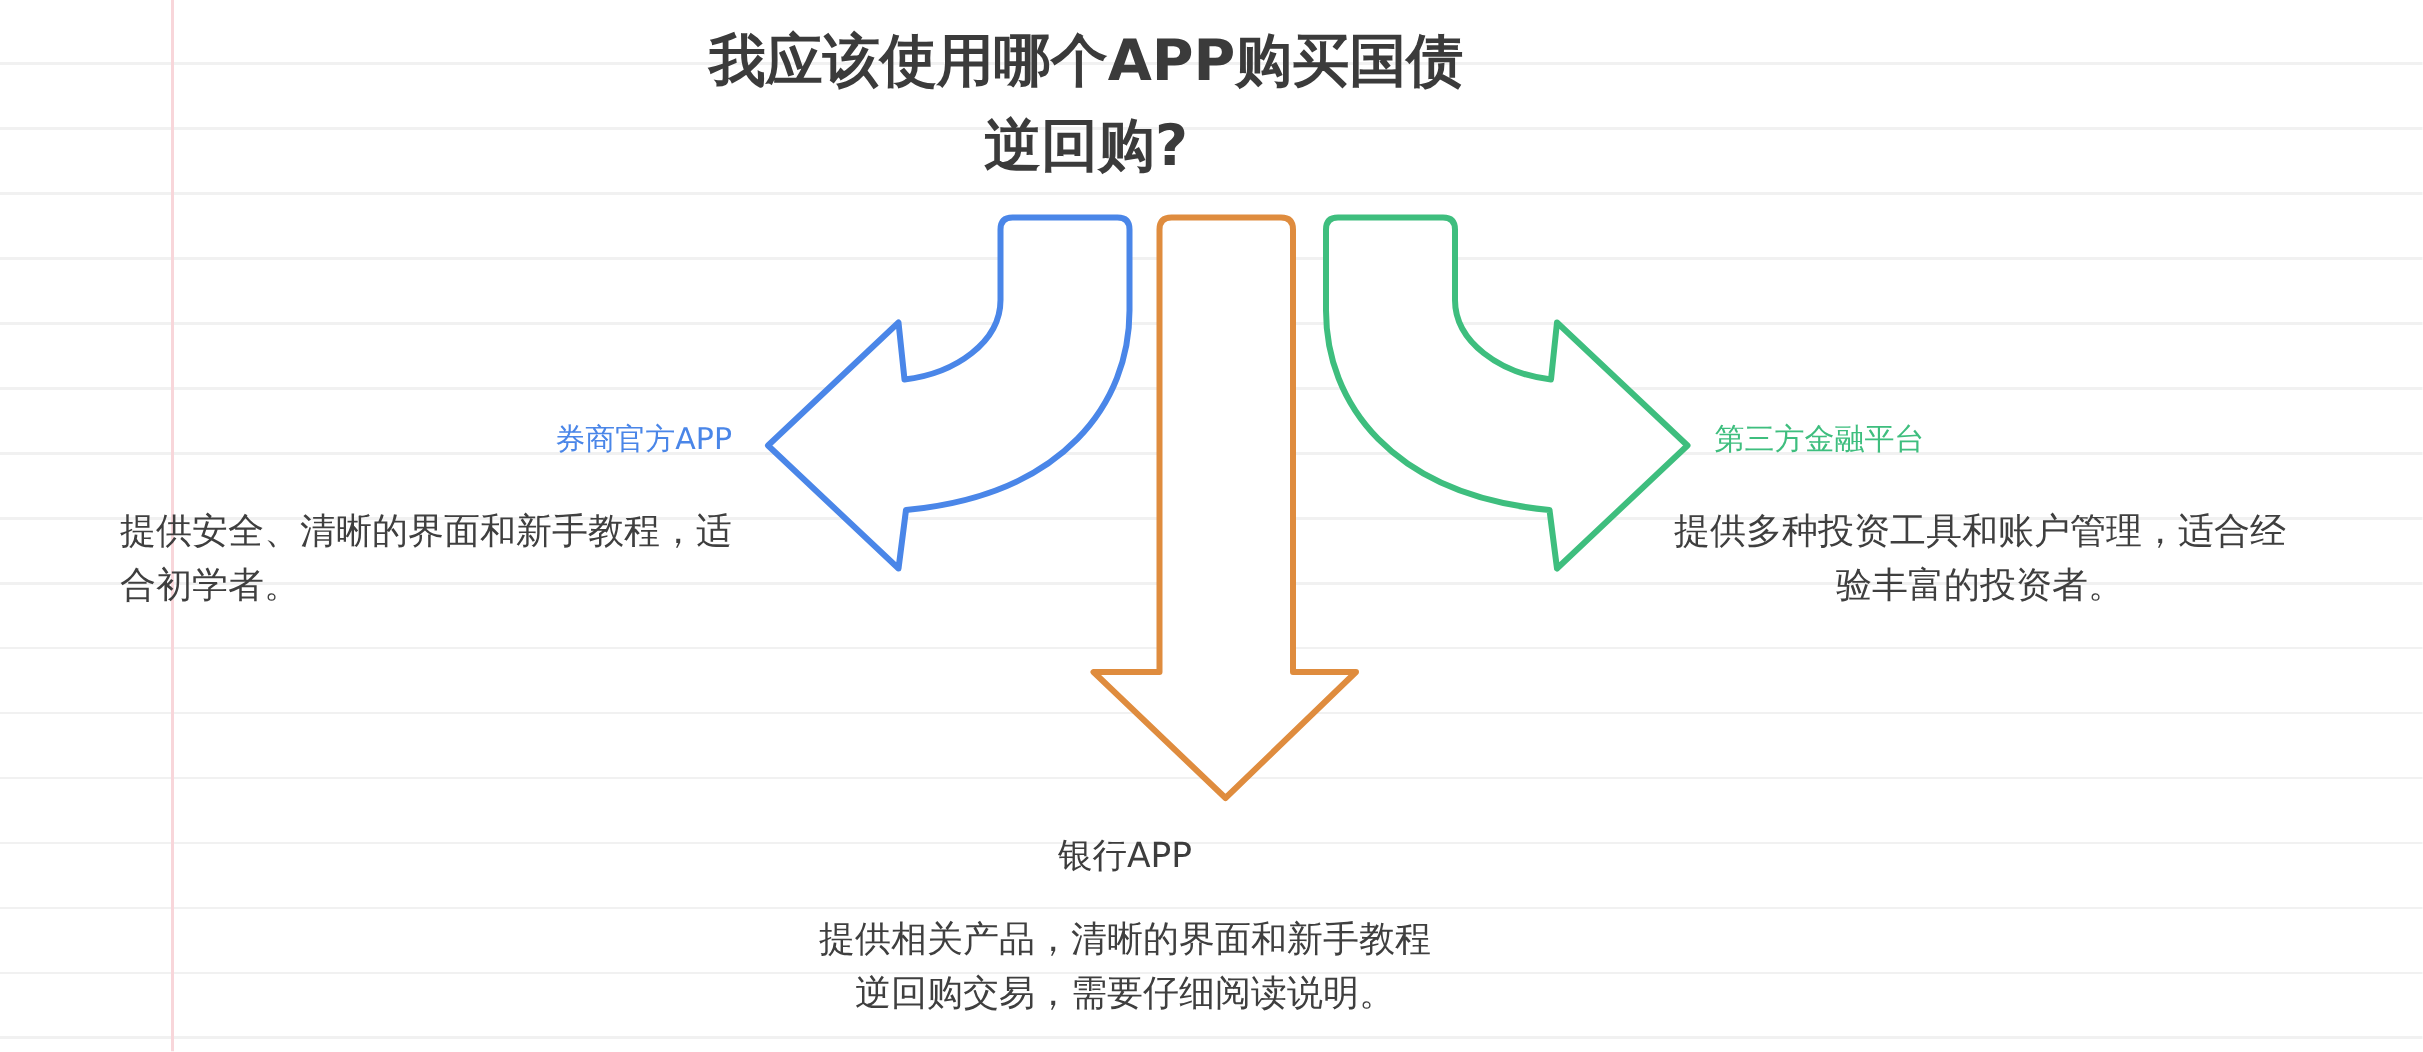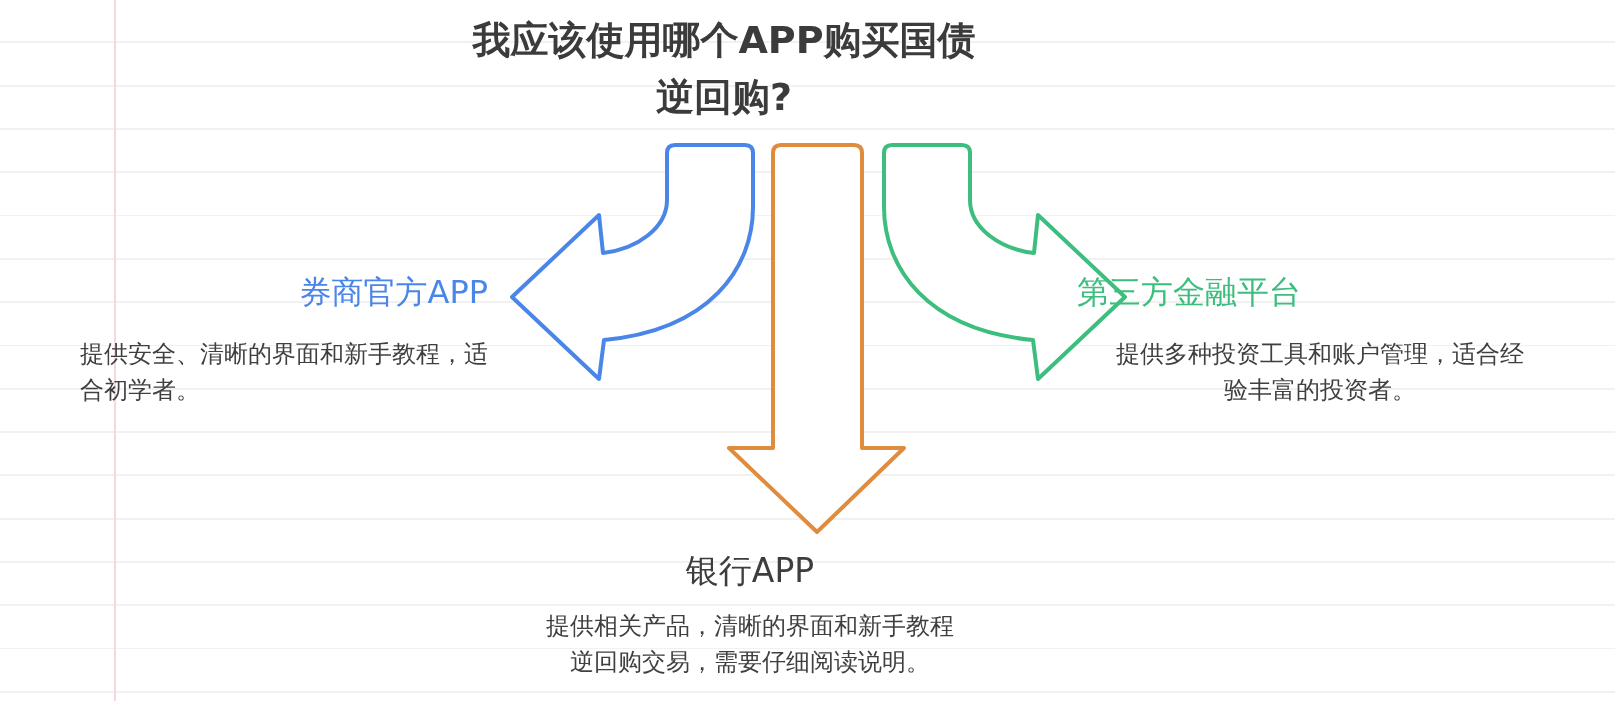--- a/index.html
+++ b/index.html
@@ -48,21 +48,21 @@
     transform: translateX(-50%);
     width: max-content;
     text-align: center;
     font-size: 38px;
     font-weight: bold;
     line-height: 57px;
     color: #3b3b3b;
   }
 
   .branch-label {
-    font-size: 32px;
+    font-size: 20px;
     line-height: 40px;
     width: max-content;
   }
 
   .branch-desc {
     font-size: 24px;
     line-height: 36px;
     color: #3f3f3f;
     width: max-content;
   }
@@ -74,37 +74,37 @@
     color: #4a86e8;
   }
   .desc-broker {
     top: 336px;
     right: 1127px;
     text-align: left;
   }
 
   .label-third {
     top: 272px;
-    left: 1077px;
+    left: 1143px;
     text-align: left;
     color: #3ebe7e;
   }
   .desc-third {
     top: 336px;
     left: 1116px;
     text-align: center;
   }
 
   .label-bank {
     top: 549px;
     left: 750px;
     transform: translateX(-50%);
     width: max-content;
     text-align: center;
-    font-size: 33px;
+    font-size: 23px;
     line-height: 44px;
     color: #3d3d3d;
   }
   .desc-bank {
     top: 608px;
     left: 750px;
     transform: translateX(-50%);
     text-align: center;
   }
 </style>

